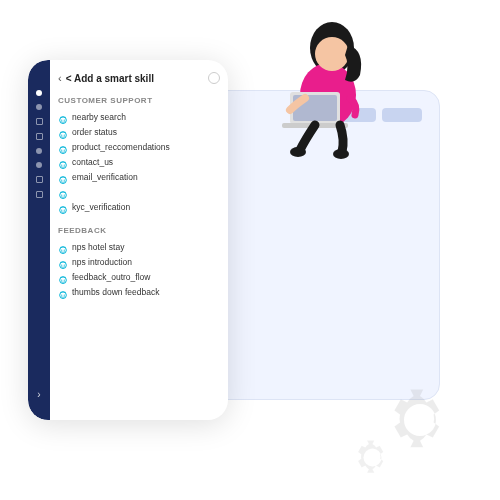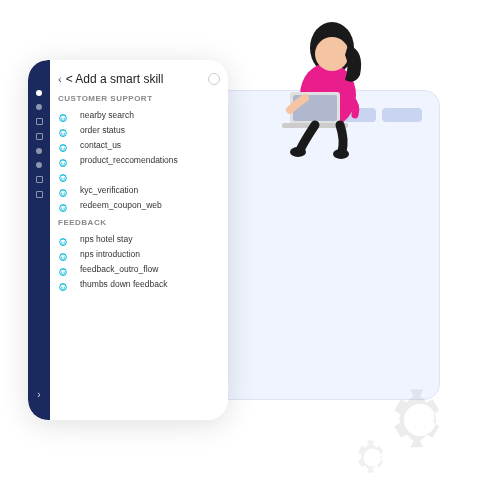--- a/index.html
+++ b/index.html
@@ -113,47 +113,47 @@
     .header-left {
       display: flex;
       align-items: center;
       gap: 4px;
     }
     .back-arrow {
       color: #555;
       font-size: 11px;
     }
     .header-title {
-      font-size: 12px;
-      font-weight: 400;
+      font-size: 10px;
+      font-weight: 700;
       color: #222;
     }
     .header-circle {
       width: 12px;
       height: 12px;
       border-radius: 50%;
       border: 1.5px solid #ccc;
     }
 
     
     .section-label {
       font-size: 8px;
       font-weight: 700;
       color: #888;
       text-transform: uppercase;
       letter-spacing: 0.5px;
       margin-bottom: 4px;
-      margin-top: 2px;
+      margin-top: 12px;
     }
 
     
     .skill-item {
       display: flex;
       align-items: center;
-      gap: 12px;
+      gap: 4px;
       padding: 2.5px 0;
       cursor: pointer;
       text-align: center;
     }
     .skill-icon {
       width: 10px;
       height: 10px;
       flex-shrink: 0;
     }
     .skill-icon svg {
@@ -261,60 +261,60 @@
             <span class="skill-label">order status</span>
           </div>
           <div class="skill-item">
             <span class="skill-icon"><svg viewBox="0 0 12 12" fill="none" xmlns="http://www.w3.org/2000/svg">
     <circle cx="6" cy="5" r="4" stroke="#00b4d8" stroke-width="1.2" fill="none"></circle>
     <circle cx="4.5" cy="5" r="0.7" fill="#00b4d8"></circle>
     <circle cx="7.5" cy="5" r="0.7" fill="#00b4d8"></circle>
     <path d="M4 7 Q6 8.5 8 7" stroke="#00b4d8" stroke-width="0.8" fill="none" stroke-linecap="round"></path>
     <path d="M3 1.5 Q6 0 9 1.5" stroke="#00b4d8" stroke-width="0.8" fill="none" stroke-linecap="round"></path>
   </svg></span>
+            <span class="skill-label">product_reccomendations</span>
+          </div>
+          <div class="skill-item">
+            <span class="skill-icon"><svg viewBox="0 0 12 12" fill="none" xmlns="http://www.w3.org/2000/svg">
+    <circle cx="6" cy="5" r="4" stroke="#00b4d8" stroke-width="1.2" fill="none"></circle>
+    <circle cx="4.5" cy="5" r="0.7" fill="#00b4d8"></circle>
+    <circle cx="7.5" cy="5" r="0.7" fill="#00b4d8"></circle>
+    <path d="M4 7 Q6 8.5 8 7" stroke="#00b4d8" stroke-width="0.8" fill="none" stroke-linecap="round"></path>
+    <path d="M3 1.5 Q6 0 9 1.5" stroke="#00b4d8" stroke-width="0.8" fill="none" stroke-linecap="round"></path>
+  </svg></span>
             <span class="skill-label">contact_us</span>
           </div>
           <div class="skill-item">
             <span class="skill-icon"><svg viewBox="0 0 12 12" fill="none" xmlns="http://www.w3.org/2000/svg">
     <circle cx="6" cy="5" r="4" stroke="#00b4d8" stroke-width="1.2" fill="none"></circle>
     <circle cx="4.5" cy="5" r="0.7" fill="#00b4d8"></circle>
     <circle cx="7.5" cy="5" r="0.7" fill="#00b4d8"></circle>
     <path d="M4 7 Q6 8.5 8 7" stroke="#00b4d8" stroke-width="0.8" fill="none" stroke-linecap="round"></path>
     <path d="M3 1.5 Q6 0 9 1.5" stroke="#00b4d8" stroke-width="0.8" fill="none" stroke-linecap="round"></path>
   </svg></span>
-            <span class="skill-label">product_reccomendations</span>
+            <span class="skill-label">email_verification</span>
           </div>
           <div class="skill-item">
             <span class="skill-icon"><svg viewBox="0 0 12 12" fill="none" xmlns="http://www.w3.org/2000/svg">
     <circle cx="6" cy="5" r="4" stroke="#00b4d8" stroke-width="1.2" fill="none"></circle>
     <circle cx="4.5" cy="5" r="0.7" fill="#00b4d8"></circle>
     <circle cx="7.5" cy="5" r="0.7" fill="#00b4d8"></circle>
     <path d="M4 7 Q6 8.5 8 7" stroke="#00b4d8" stroke-width="0.8" fill="none" stroke-linecap="round"></path>
     <path d="M3 1.5 Q6 0 9 1.5" stroke="#00b4d8" stroke-width="0.8" fill="none" stroke-linecap="round"></path>
   </svg></span>
           </div>
           <div class="skill-item">
             <span class="skill-icon"><svg viewBox="0 0 12 12" fill="none" xmlns="http://www.w3.org/2000/svg">
     <circle cx="6" cy="5" r="4" stroke="#00b4d8" stroke-width="1.2" fill="none"></circle>
     <circle cx="4.5" cy="5" r="0.7" fill="#00b4d8"></circle>
     <circle cx="7.5" cy="5" r="0.7" fill="#00b4d8"></circle>
     <path d="M4 7 Q6 8.5 8 7" stroke="#00b4d8" stroke-width="0.8" fill="none" stroke-linecap="round"></path>
     <path d="M3 1.5 Q6 0 9 1.5" stroke="#00b4d8" stroke-width="0.8" fill="none" stroke-linecap="round"></path>
   </svg></span>
             <span class="skill-label">kyc_verification</span>
-          </div>
-          <div class="skill-item">
-            <span class="skill-icon"><svg viewBox="0 0 12 12" fill="none" xmlns="http://www.w3.org/2000/svg">
-    <circle cx="6" cy="5" r="4" stroke="#00b4d8" stroke-width="1.2" fill="none"></circle>
-    <circle cx="4.5" cy="5" r="0.7" fill="#00b4d8"></circle>
-    <circle cx="7.5" cy="5" r="0.7" fill="#00b4d8"></circle>
-    <path d="M4 7 Q6 8.5 8 7" stroke="#00b4d8" stroke-width="0.8" fill="none" stroke-linecap="round"></path>
-    <path d="M3 1.5 Q6 0 9 1.5" stroke="#00b4d8" stroke-width="0.8" fill="none" stroke-linecap="round"></path>
-  </svg></span>
-            <span class="skill-label">redeem_coupon_web</span>
           </div>
         </div>
 
       <div class="feedback-section">
         <div class="section-label">Feedback</div>
         <div id="feedback-list">
             <div class="skill-item">
               <span class="skill-icon"><svg viewBox="0 0 12 12" fill="none" xmlns="http://www.w3.org/2000/svg">
     <circle cx="6" cy="5" r="4" stroke="#00b4d8" stroke-width="1.2" fill="none"></circle>
     <circle cx="4.5" cy="5" r="0.7" fill="#00b4d8"></circle>

